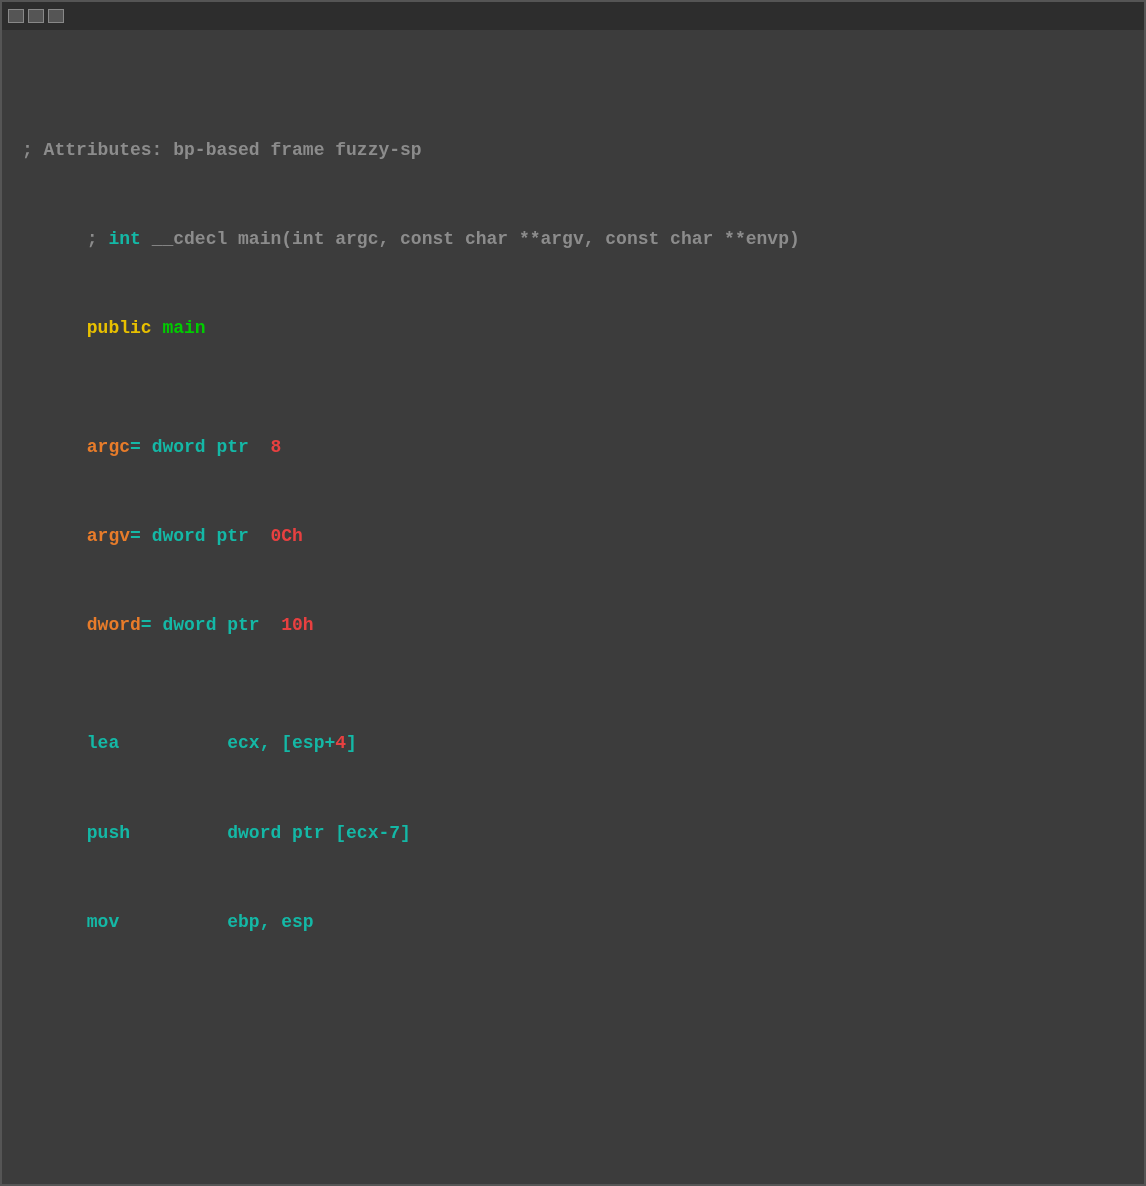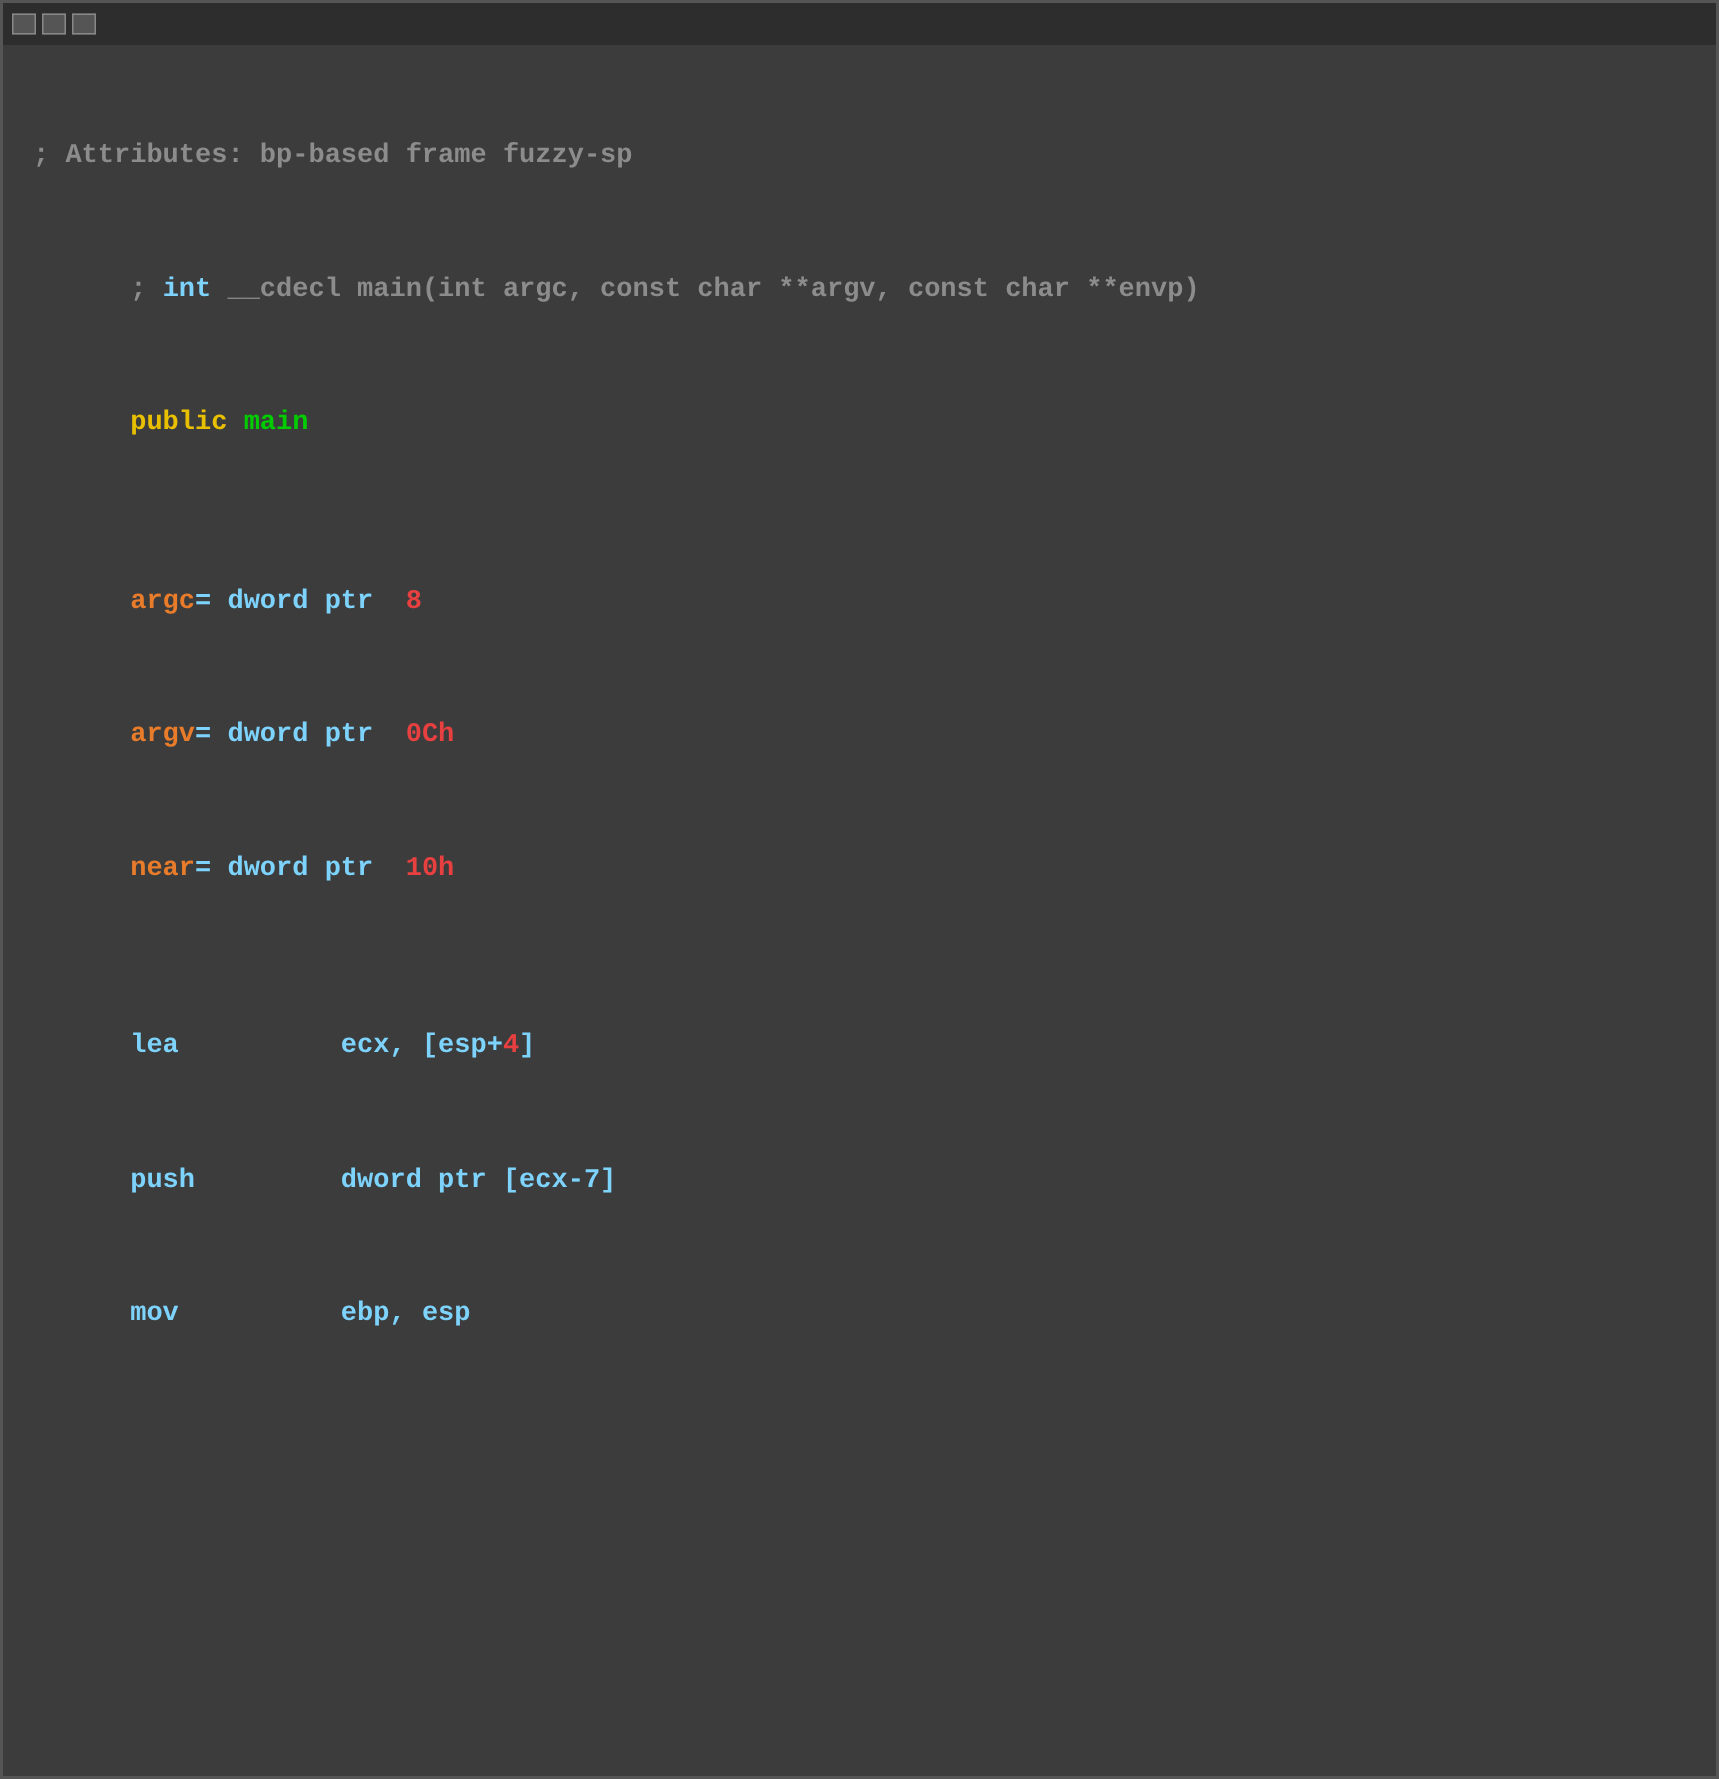--- a/index.html
+++ b/index.html
@@ -32,22 +32,22 @@
     }
     .code-area {
       padding: 30px 20px 30px 20px;
       line-height: 1.6;
     }
     .line {
       white-space: pre;
       display: block;
       line-height: 1.65;
     }
-    .c-gray    { color: #8c8c8c; }
-    .c-white   { color: #7dd3fc; }
+    .c-gray    { color: #8c8c8c; margin-top: 46px; }
+    .c-white   { color: #14b8a6; }
     .c-yellow  { color: #e8c000; text-align: center; }
     .c-green   { color: #00cc00; }
     .c-orange  { color: #e87c2a; }
     .c-red     { color: #e84040; }
     .empty-line { height: 1.65em; display: block; }
   </style>
 </head>
 <body>
 
 <div class="window">
@@ -77,21 +77,21 @@
 
     <span class="line">
       <span class="c-orange">argc</span><span class="c-white">= dword ptr  </span><span class="c-red">8</span>
     </span>
 
     <span class="line">
       <span class="c-orange">argv</span><span class="c-white">= dword ptr  </span><span class="c-red">0Ch</span>
     </span>
 
     <span class="line">
-      <span class="c-orange">near</span><span class="c-white">= dword ptr  </span><span class="c-red">10h</span>
+      <span class="c-orange">dword</span><span class="c-white">= dword ptr  </span><span class="c-red">10h</span>
     </span>
 
     <span class="empty-line"></span>
 
     <span class="line">
       <span class="c-white">lea     </span><span class="c-white">     ecx, [esp+</span><span class="c-red">4</span><span class="c-white">]</span>
     </span>
 
 
     <span class="line">

